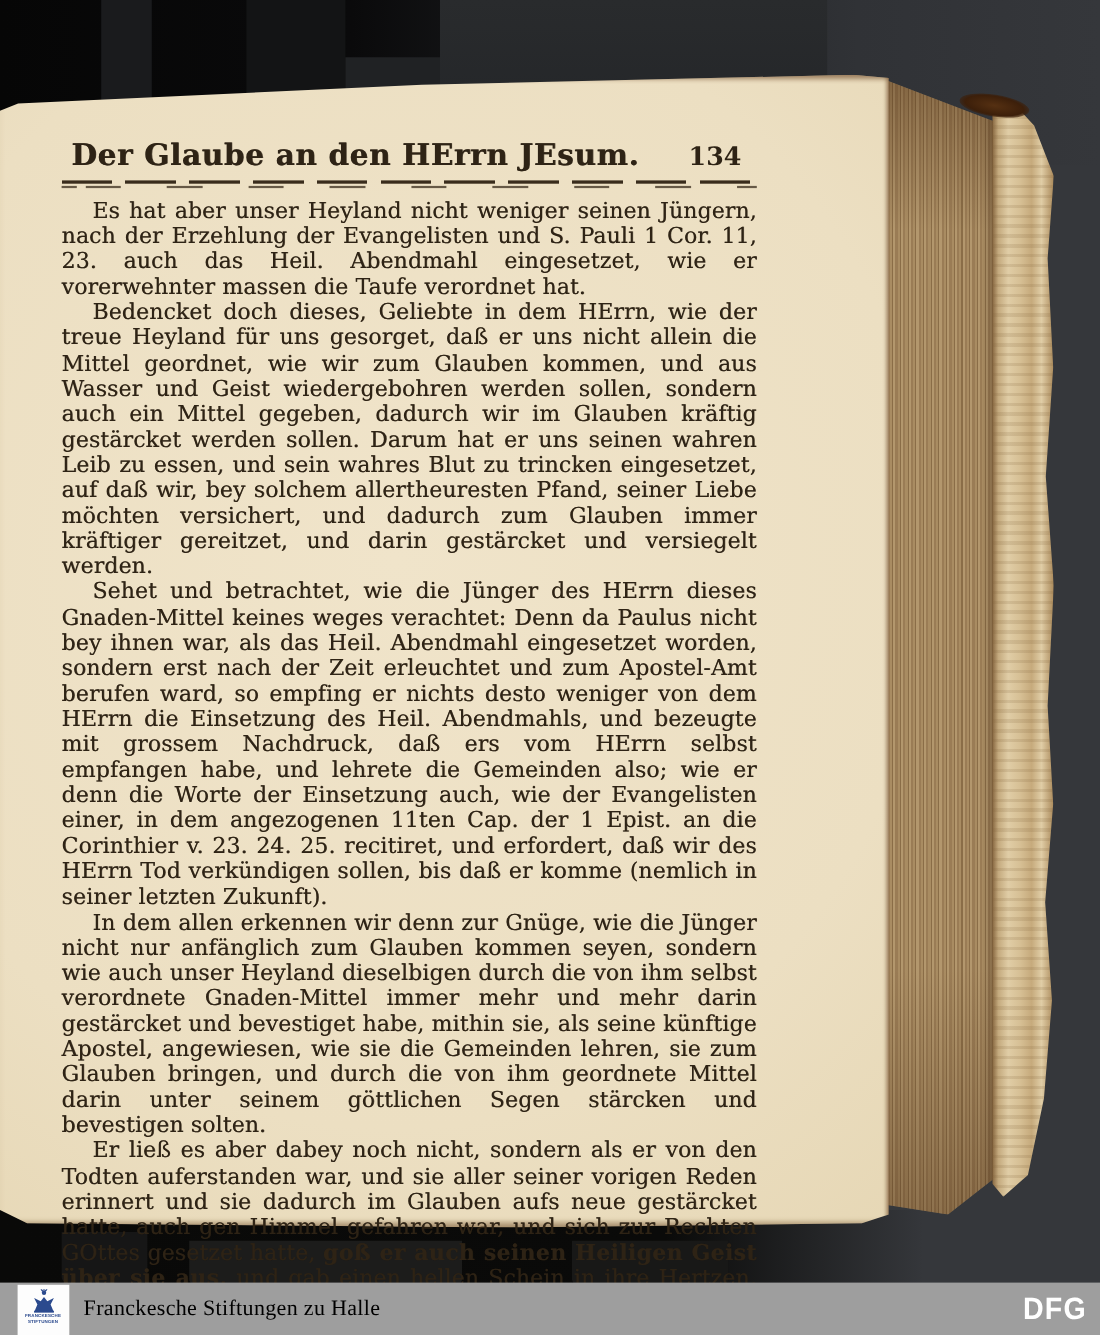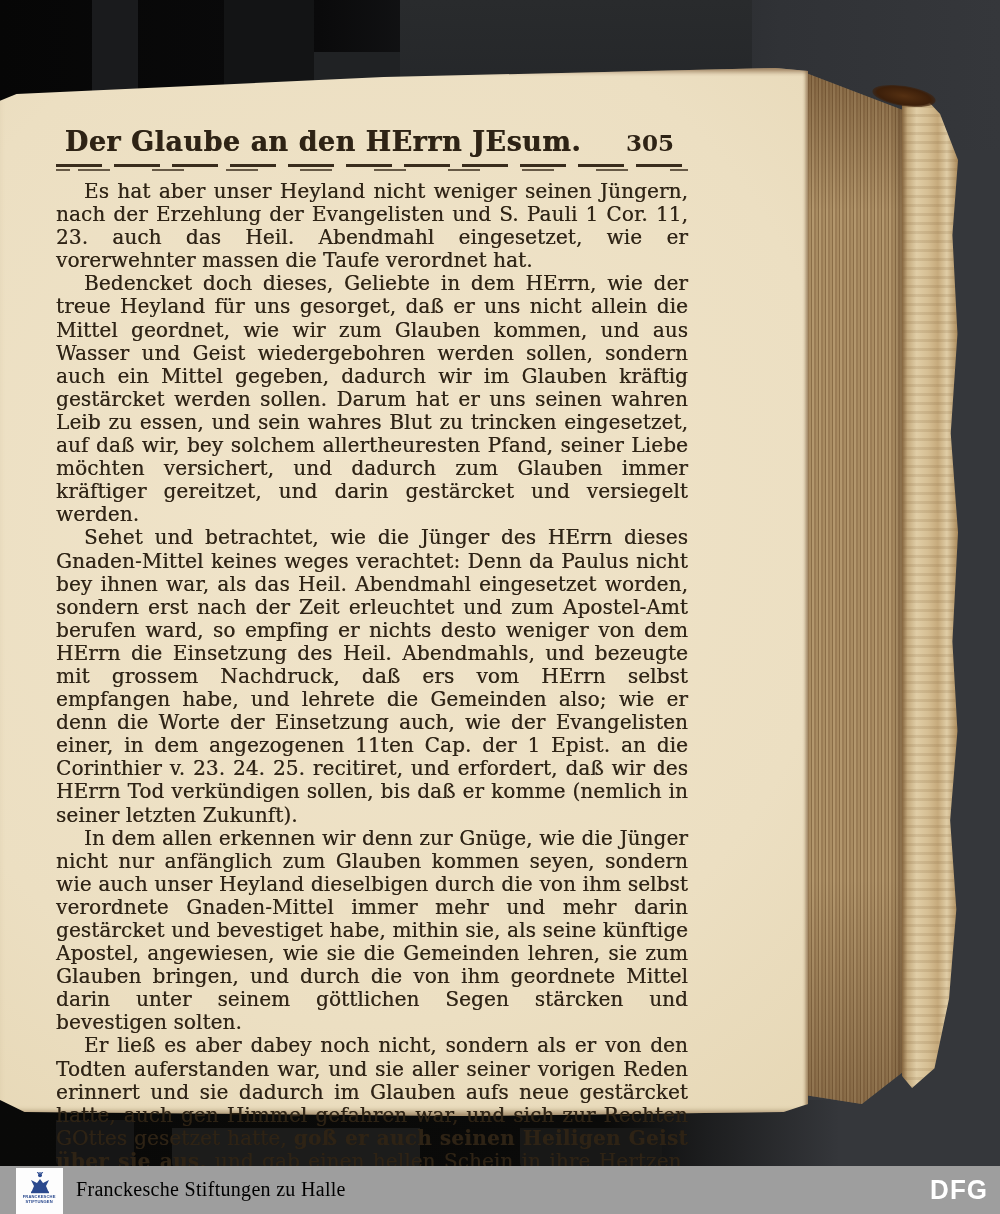--- a/index.html
+++ b/index.html
@@ -122,21 +122,21 @@
   <div class="clamp b3"></div>
 
   <div class="edge-inner"></div>
   <div class="edge-outer"></div>
   <div class="headband"></div>
   <div class="page-main"></div>
 
   <div class="text-col">
     <div class="hdr-row">
       <div class="running-title">Der Glaube an den HErrn JEsum.</div>
-      <div class="pagenum">305</div>
+      <div class="pagenum">134</div>
     </div>
     <div class="hdr-rule">
       <div class="r1"></div>
       <div class="r2"></div>
     </div>
 
     <div class="bodytext">
       <p>Es hat aber unser Heyland nicht weniger seinen Jüngern, nach der Erzehlung der Evangelisten und S. Pauli 1 Cor. 11, 23. auch das Heil. Abendmahl eingesetzet, wie er vorerwehnter massen die Taufe verordnet hat.</p>
       <p>Bedencket doch dieses, Geliebte in dem HErrn, wie der treue Heyland für uns gesorget, daß er uns nicht allein die Mittel geordnet, wie wir zum Glauben kommen, und aus Wasser und Geist wiedergebohren werden sollen, sondern auch ein Mittel gegeben, dadurch wir im Glauben kräftig gestärcket werden sollen. Darum hat er uns seinen wahren Leib zu essen, und sein wahres Blut zu trincken eingesetzet, auf daß wir, bey solchem allertheuresten Pfand, seiner Liebe möchten versichert, und dadurch zum Glauben immer kräftiger gereitzet, und darin gestärcket und versiegelt werden.</p>
       <p>Sehet und betrachtet, wie die Jünger des HErrn dieses Gnaden-Mittel keines weges verachtet: Denn da Paulus nicht bey ihnen war, als das Heil. Abendmahl eingesetzet worden, sondern erst nach der Zeit erleuchtet und zum Apostel-Amt berufen ward, so empfing er nichts desto weniger von dem HErrn die Einsetzung des Heil. Abendmahls, und bezeugte mit grossem Nachdruck, daß ers vom HErrn selbst empfangen habe, und lehrete die Gemeinden also; wie er denn die Worte der Einsetzung auch, wie der Evangelisten einer, in dem angezogenen 11ten Cap. der 1 Epist. an die Corinthier v. 23. 24. 25. recitiret, und erfordert, daß wir des HErrn Tod verkündigen sollen, bis daß er komme (nemlich in seiner letzten Zukunft).</p>

